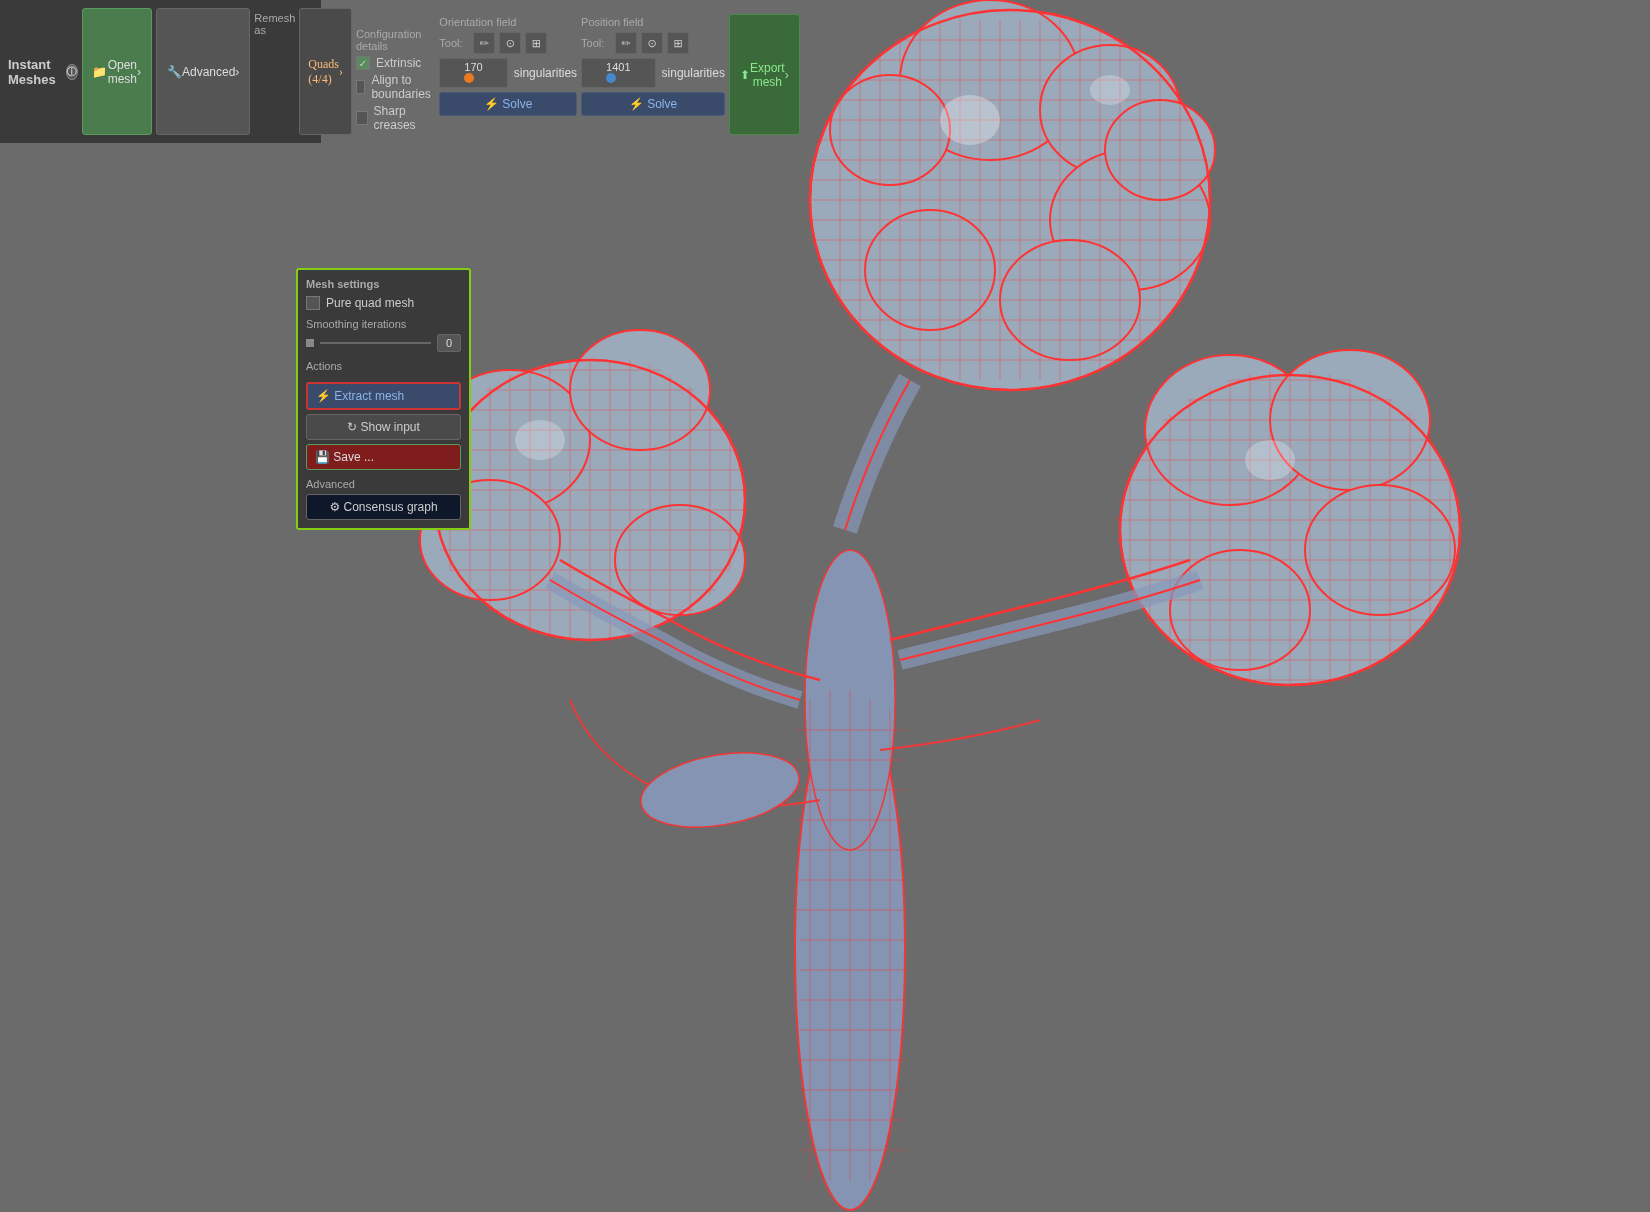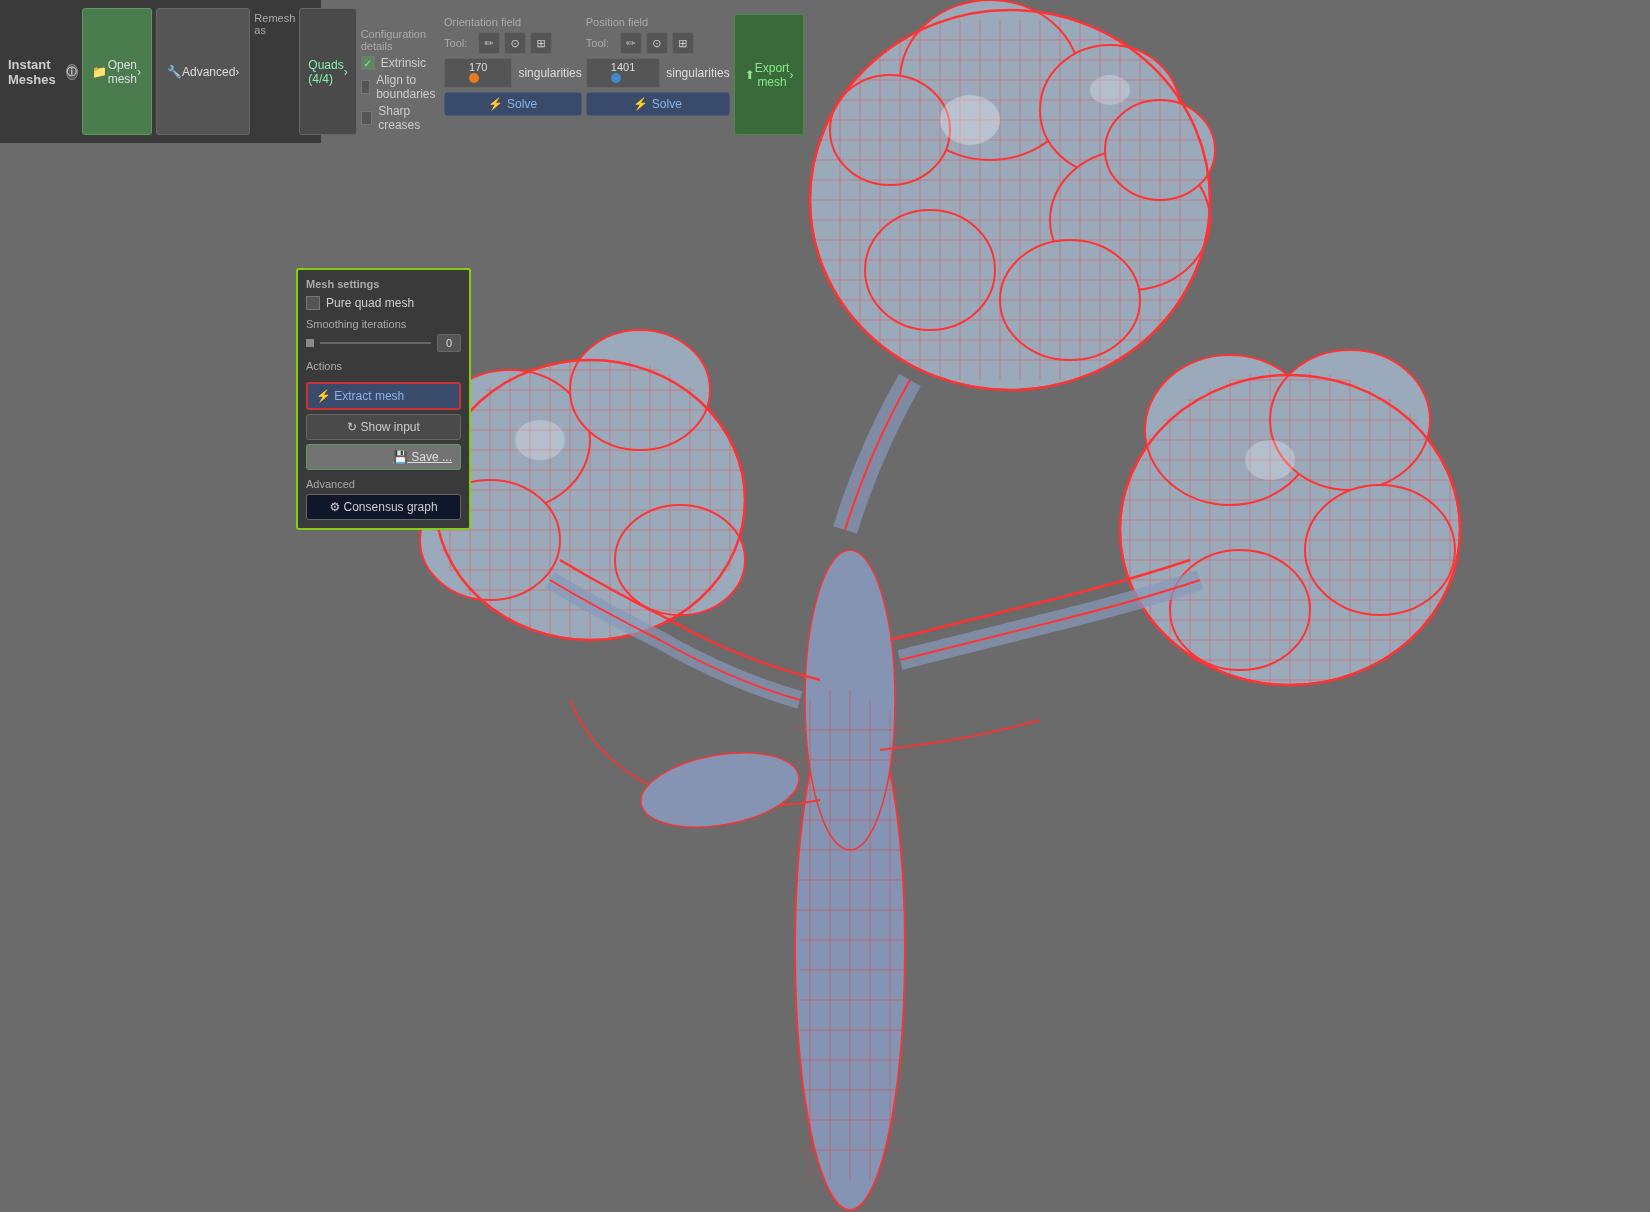--- a/index.html
+++ b/index.html
@@ -95,22 +95,23 @@
 
     .dropdown-row {
       background: #4a4a4a;
       border: 1px solid #666;
       border-radius: 3px;
       padding: 20px 8px;
       display: flex;
       align-items: center;
       justify-content: space-between;
       cursor: pointer;
-      color: #86efac;
-      font-size: 12px;
+      color: #fdba74;
+      font-size: 12px;
+      font-family: Liberation Serif, serif;
     }
 
     .config-section {
       margin-top: 20px;
     }
 
     .config-title {
       color: #aaa;
       font-size: 11px;
       margin-bottom: 4px;
@@ -337,31 +338,30 @@
       padding: 5px 4px;
       border-radius: 3px;
       cursor: pointer;
       width: 100%;
       text-align: center;
       font-size: 12px;
       margin-top: 4px;
     }
 
     .btn-save {
-      background: #737373;
+      background: #7f1d1d;
       border: 1px solid #5a9c5e;
       color: #ddd;
       padding: 5px 8px;
       border-radius: 3px;
       cursor: pointer;
       width: 100%;
-      text-align: right;
+      text-align: left;
       font-size: 12px;
       margin-top: 4px;
-      text-decoration: underline;
     }
 
     .advanced-section-title {
       color: #aaa;
       font-size: 11px;
       margin-top: 8px;
       margin-bottom: 4px;
     }
 
     .btn-consensus {

